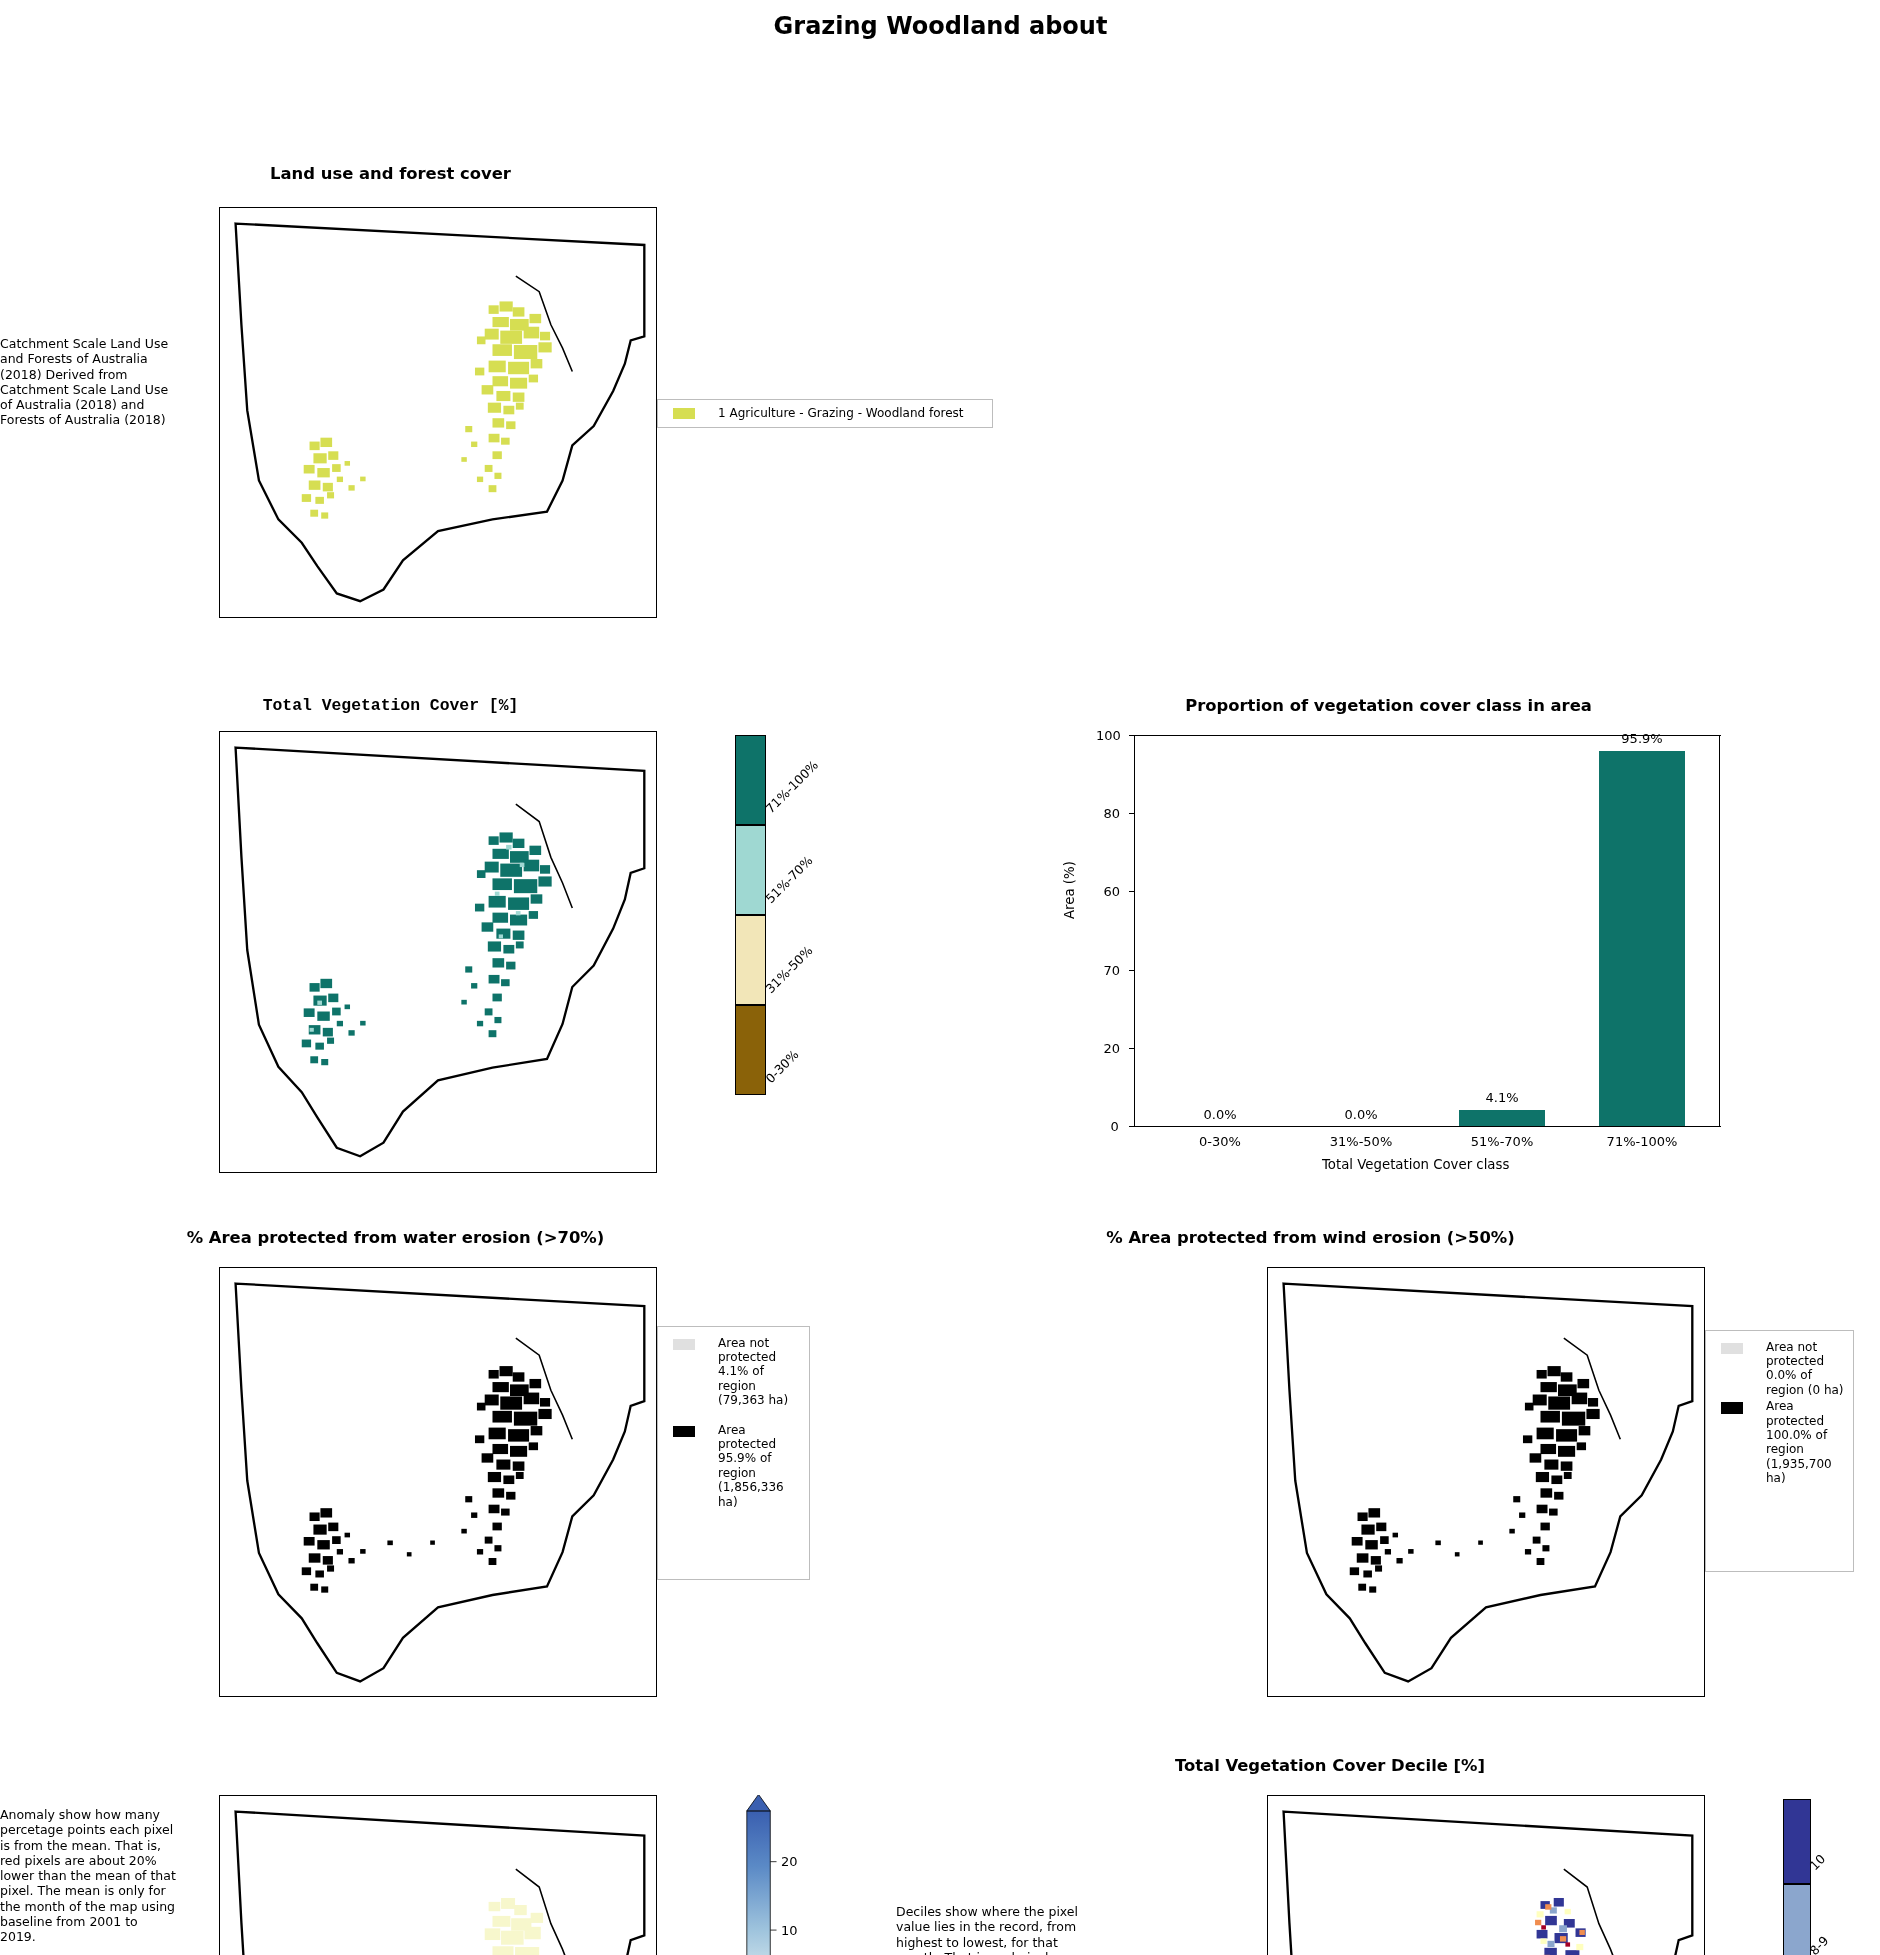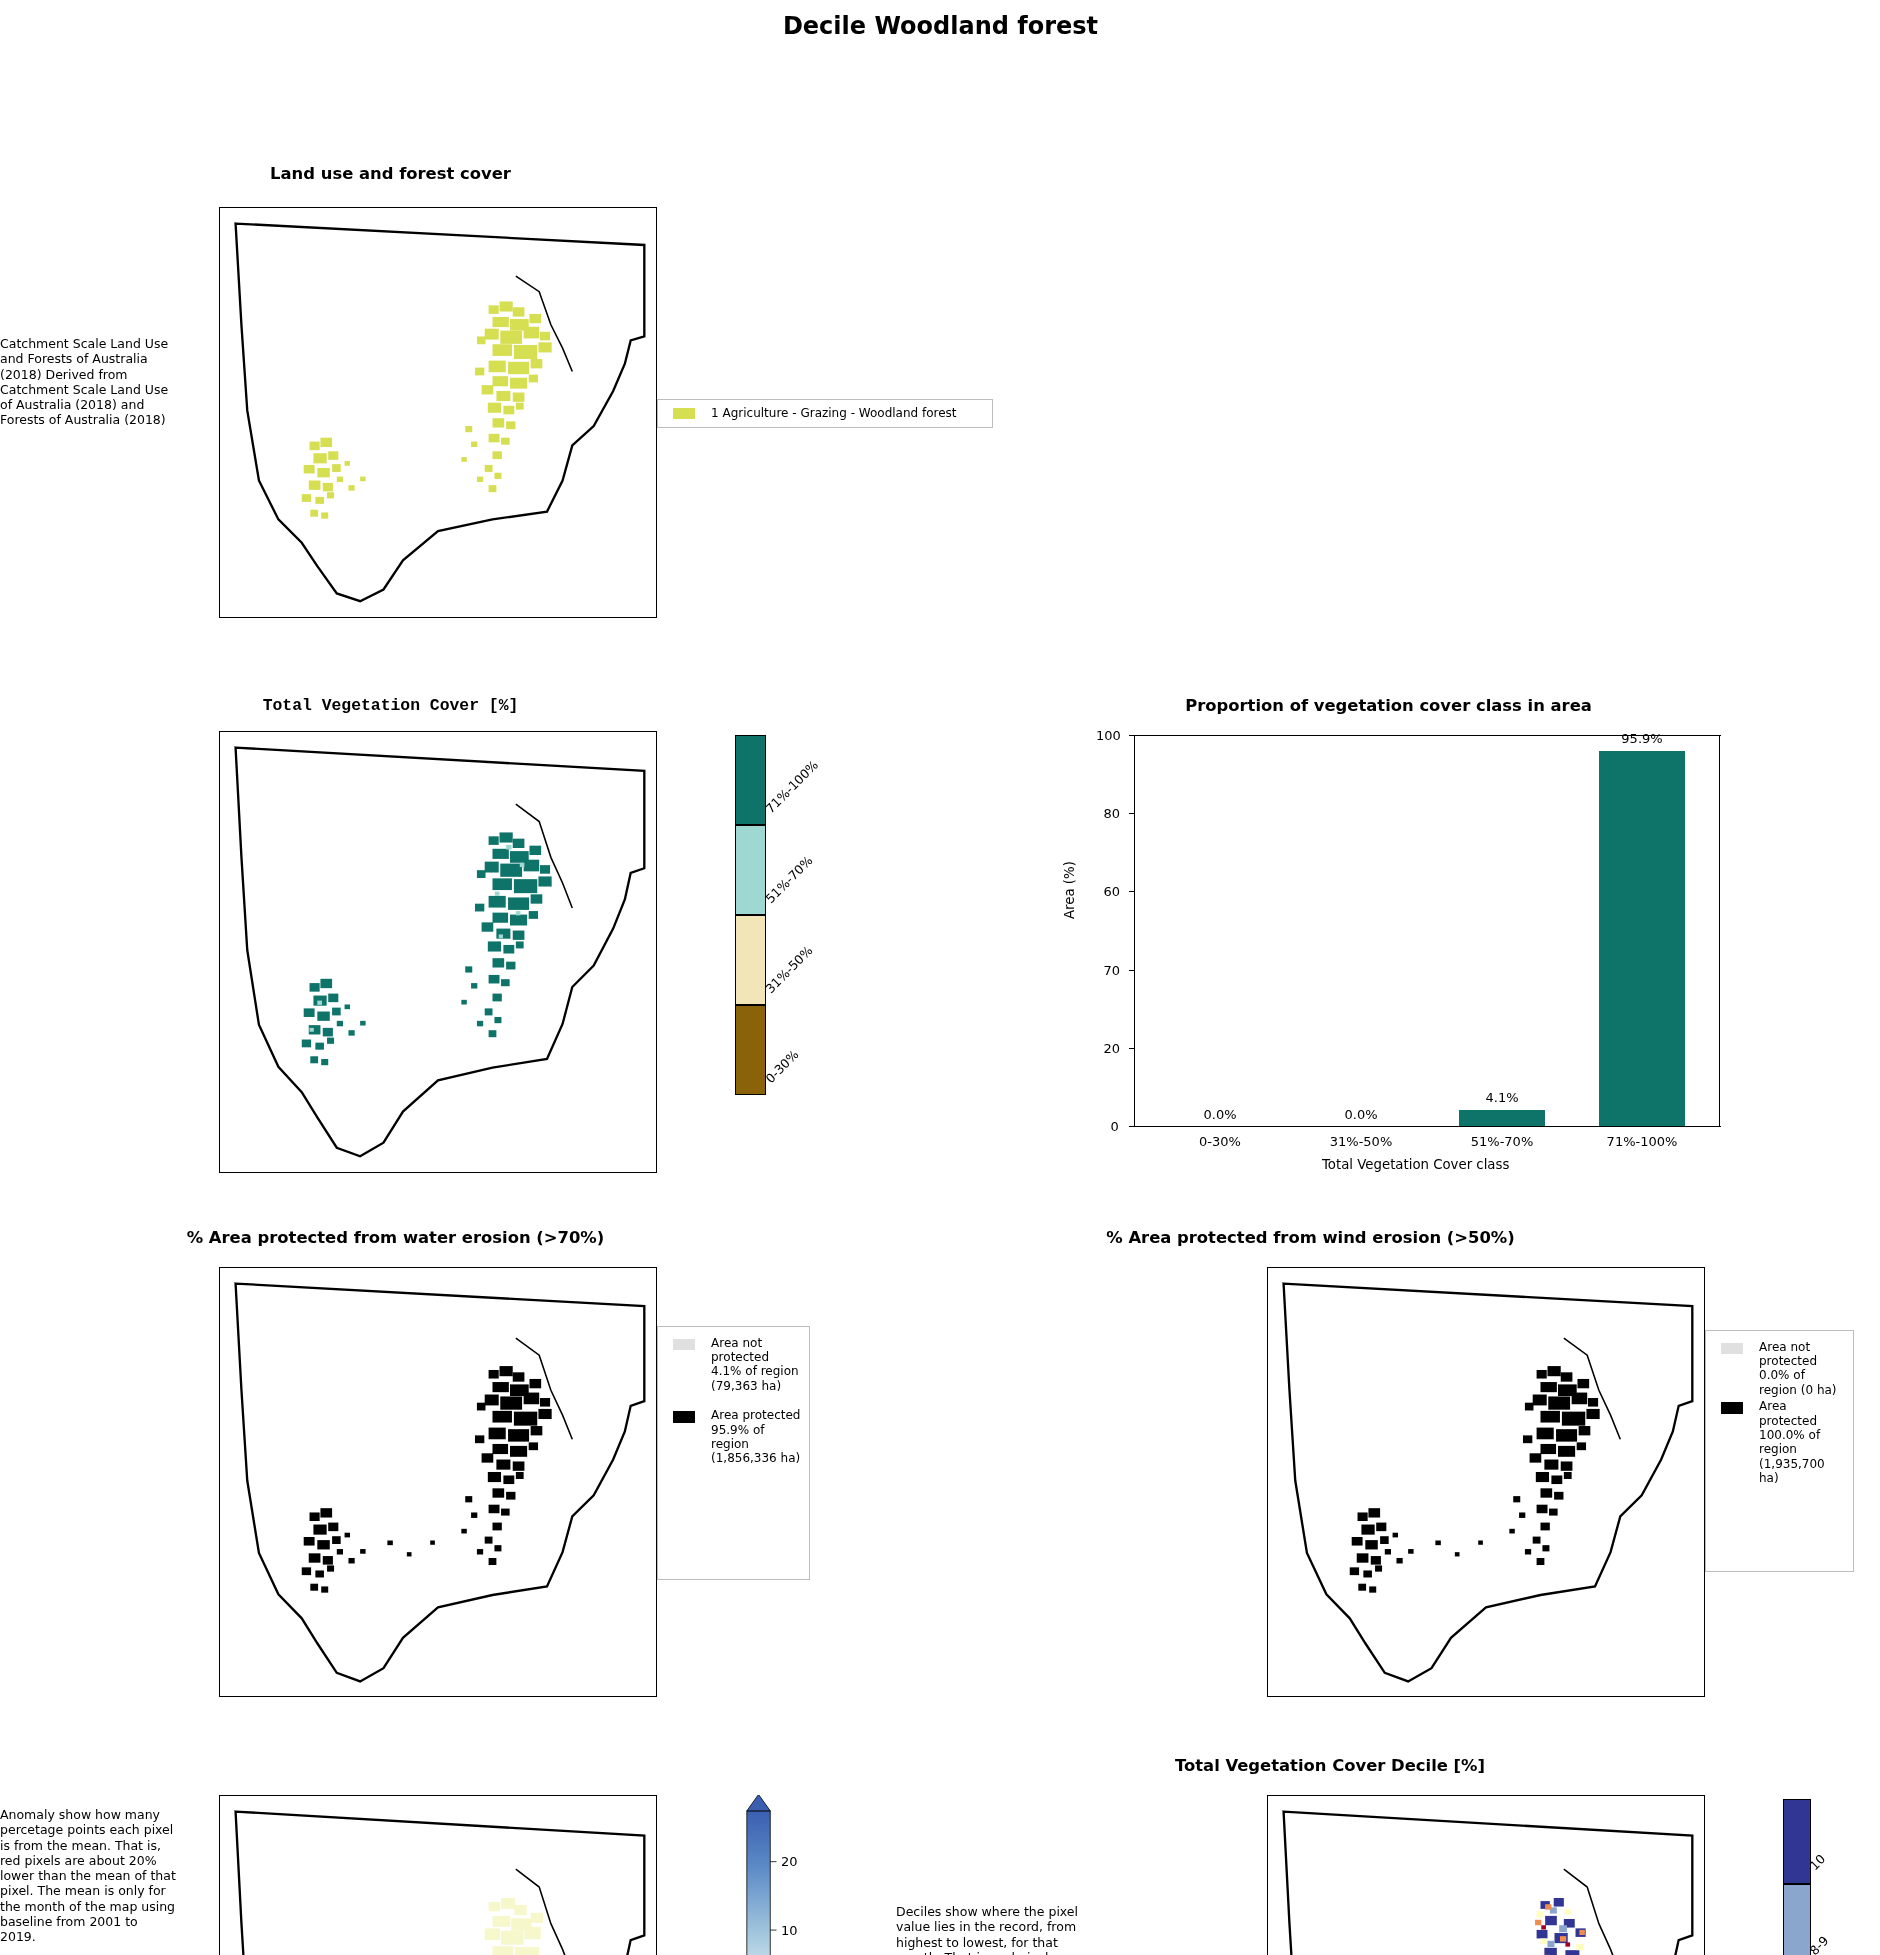--- a/index.html
+++ b/index.html
@@ -4,36 +4,36 @@
 <style>
   html,body{margin:0;padding:0;background:#ffffff;}
   body{width:1881px;height:2498px;position:relative;font-family:"DejaVu Sans",sans-serif;color:#000;}
   .abs{position:absolute;}
   .title-main{font-size:24px;font-weight:bold;text-align:center;width:100%;top:11.7px;left:0;}
   .panel-title{font-size:16.4px;font-weight:bold;text-align:center;}
   .sidenote{font-size:12.5px;line-height:1.22;}
   .map-frame{border:1.2px solid #000;background:#fff;box-sizing:border-box;position:absolute;overflow:hidden;}
   .map-outline{position:absolute;inset:0;}
   .legend-box{border:0.8px solid #bdbdbd;background:#fff;box-sizing:border-box;position:absolute;}
-  .legend-row{display:flex;align-items:flex-start;gap:16px;padding-left:8px;}
+  .legend-row{display:flex;align-items:flex-start;gap:23px;padding-left:8px;}
   .swatch{width:22px;height:11.7px;flex:0 0 auto;}
   .legend-text{font-size:12px;line-height:1.2;}
   .cbar{position:absolute;border:0.8px solid #000;box-sizing:border-box;}
   .cbar-label{position:absolute;font-size:12.5px;transform:rotate(-45deg);transform-origin:left bottom;white-space:nowrap;}
   .tick-label{position:absolute;font-size:13px;}
   .axis-title{position:absolute;font-size:13.3px;}
   .bar{position:absolute;background:#0e7369;}
   .bar-label{position:absolute;font-size:13px;text-align:center;}
   .axis-line{position:absolute;background:#000;}
   svg{display:block;}
 </style>
 </head>
 <body>
 
-<div class="abs title-main">Decile Woodland forest</div>
+<div class="abs title-main">Grazing Woodland about</div>
 
 <div class="abs panel-title" style="left:117px;top:164px;width:547px;">Land use and forest cover</div>
 
 <div class="abs sidenote" style="left:0px;top:336px;width:184px;">Catchment Scale Land Use and Forests of Australia (2018) Derived from Catchment Scale Land Use of Australia (2018) and Forests of Australia (2018)</div>
 
 <div class="map-frame" style="left:219px;top:207px;width:438px;height:411px;">
   <svg class="map-outline" viewBox="0 0 1120 1050" preserveAspectRatio="none">
     <path d="M 40 40 L 1090 95 L 1090 330 L 1055 340 L 1040 400 L 1010 470 L 960 560 L 905 610 L 880 700 L 840 780 L 700 800 L 560 830 L 470 905 L 420 980 L 360 1010 L 300 990 L 250 920 L 210 860 L 150 800 L 100 700 L 70 520 L 55 300 Z" fill="#ffffff" stroke="#000000" stroke-width="6"></path>
     <path d="M 760 175 L 820 215 L 850 300 L 880 360 L 905 420" fill="none" stroke="#000000" stroke-width="4"></path>
     <g fill="#d6de52">

